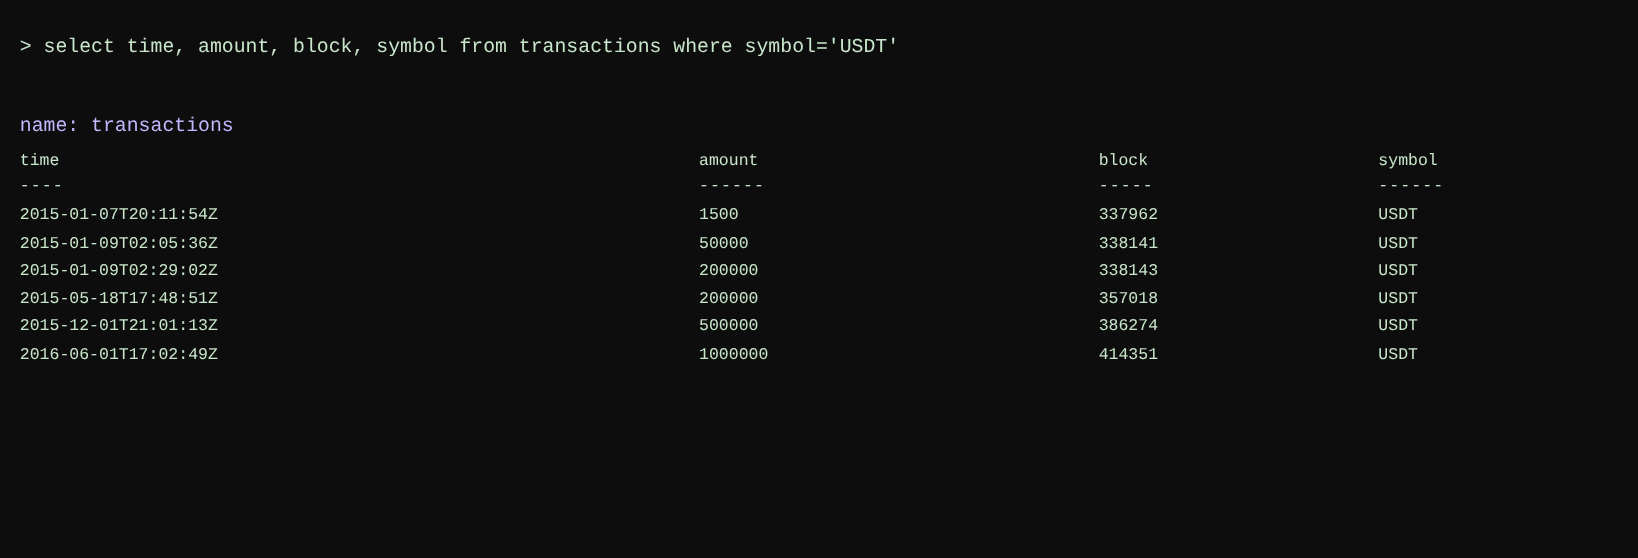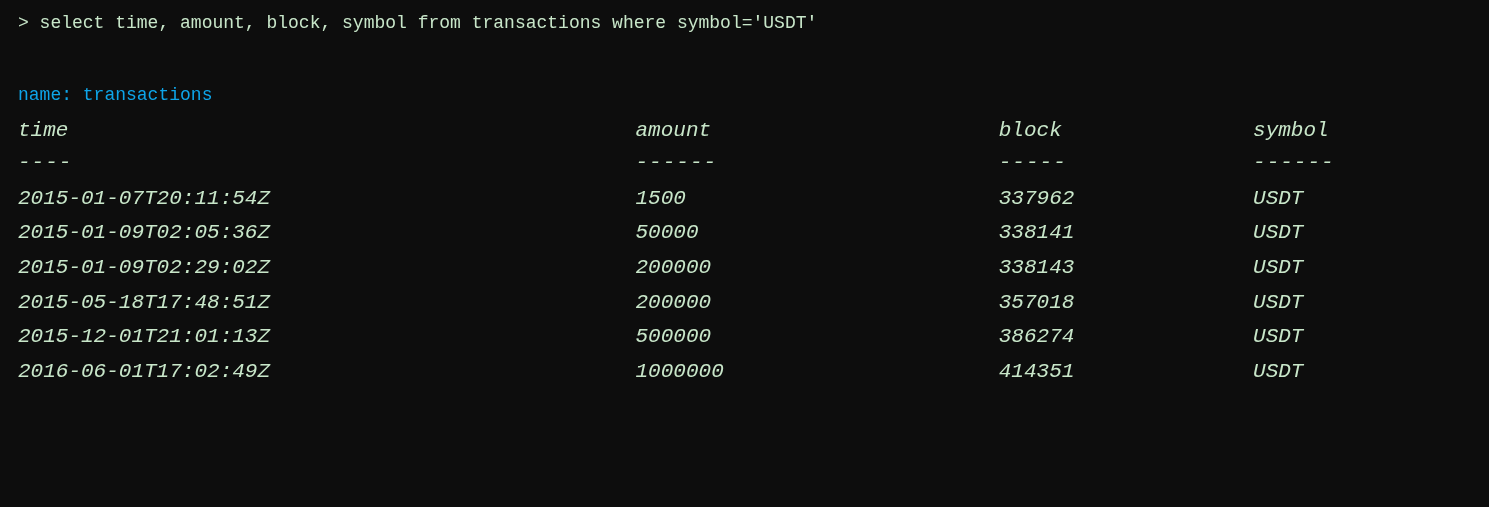--- a/index.html
+++ b/index.html
@@ -14,40 +14,40 @@
       font-size: 18px;
       line-height: 1.55;
       padding: 10px 18px;
       width: 1489px;
       min-height: 507px;
     }
     .query-line {
       color: #c8e6c9;
       white-space: pre;
       margin-bottom: 2px;
+      margin-top: 20px;
     }
     .name-line {
-      color: #0ea5e9;
+      color: #c4b5fd;
       white-space: pre;
       margin-bottom: 4px;
       margin-top: 44px;
     }
     table {
       border-collapse: collapse;
       width: 100%;
       margin-top: 2px;
     }
     th, td {
       text-align: left;
       padding: 1px 0;
       color: #c8e6c9;
       font-family: 'Courier New', Courier, monospace;
-      font-size: 21px;
+      font-size: 15px;
       font-weight: normal;
-      font-style: italic;
     }
     th {
       padding-bottom: 0px;
     }
     .col-time { width: 340px; }
     .col-amount { width: 200px; }
     .col-block { width: 140px; }
     .col-symbol { width: 120px; }
     .divider-row td {
       padding-top: 0px;

